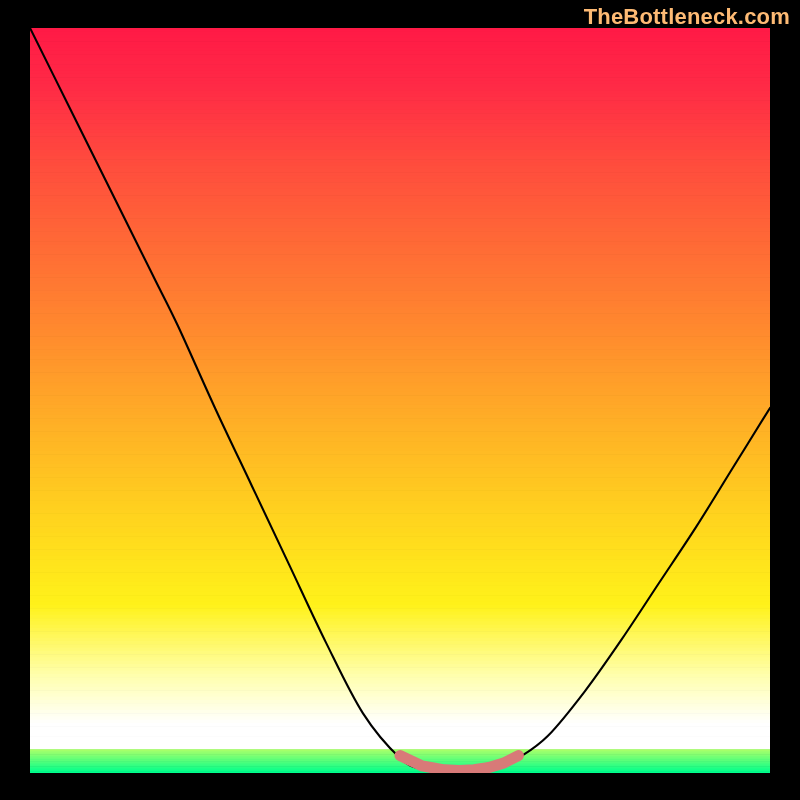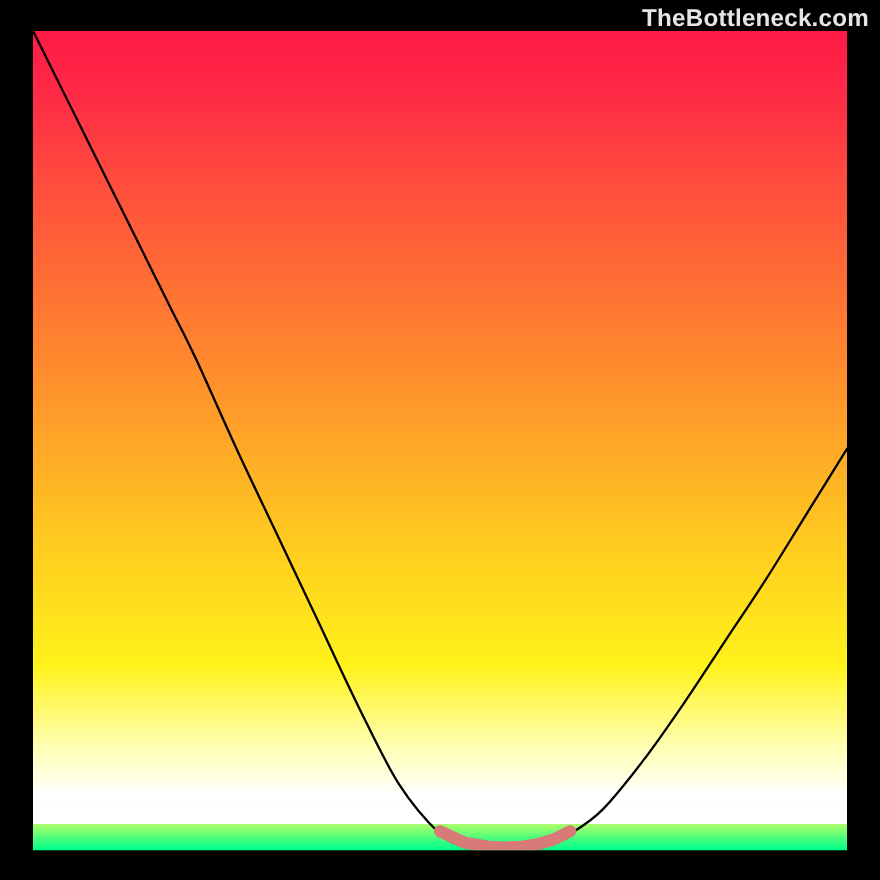--- a/index.html
+++ b/index.html
@@ -14,21 +14,21 @@
   .frame {
     position: relative;
     width: 800px;
     height: 800px;
     background: #000;
   }
   .watermark {
     position: absolute;
     top: 4px;
     right: 10px;
-    color: #e5e5e5;
+    color: #fdba74;
     font-size: 22px;
     font-weight: 600;
     letter-spacing: 0.2px;
     z-index: 10;
     margin-left: 24px;
   }
   .plot {
     position: absolute;
     left: 30px;
     top: 28px;

